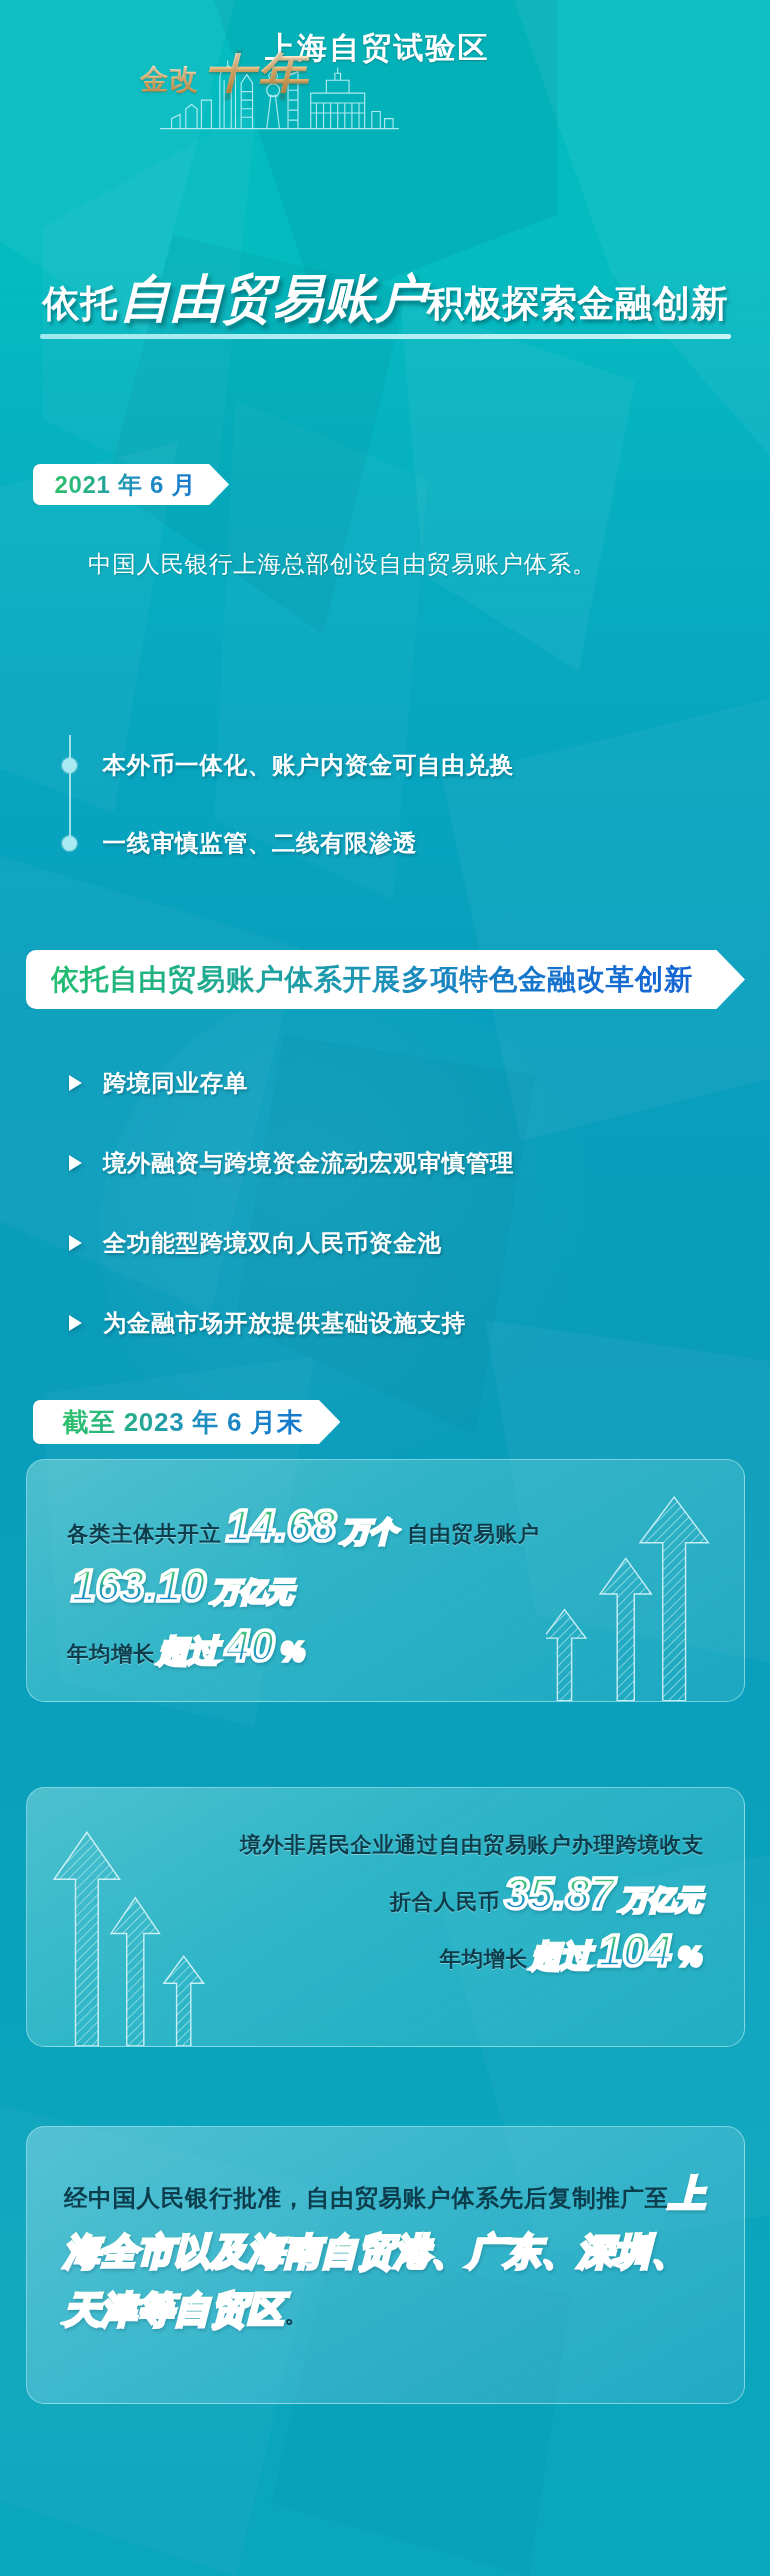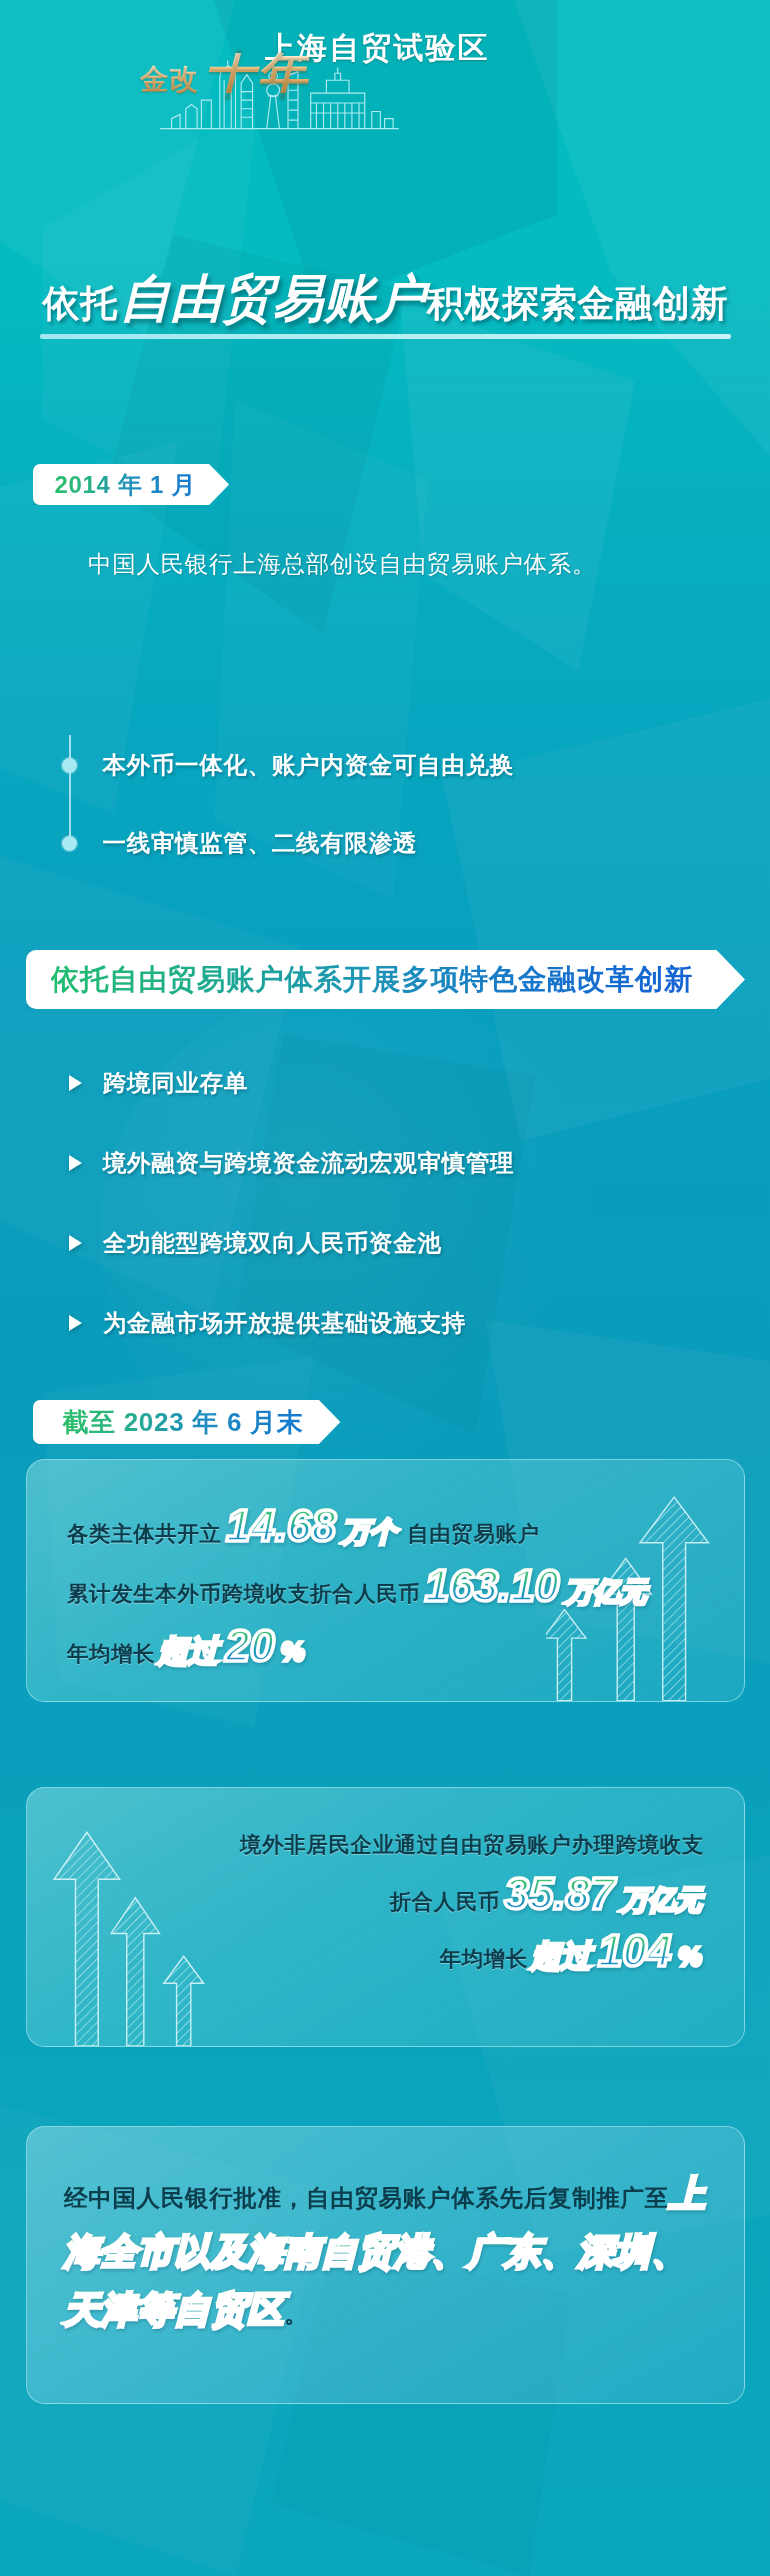--- a/index.html
+++ b/index.html
@@ -290,21 +290,21 @@
 </div>
 
 <div class="main-title">
   <span class="mt-line">
     <span class="mt-a">依托</span><span class="mt-b">自由贸易账户</span><span class="mt-c">积极探索金融创新</span>
   </span>
 </div>
 <div class="title-rule"></div>
 
 <div class="date-badge badge-1">
-  <span class="badge-txt">2014 年 1 月</span>
+  <span class="badge-txt">2021 年 6 月</span>
 </div>
 
 <div class="para">中国人民银行上海总部创设自由贸易账户体系。</div>
 
 <div class="dotlist">
   <div class="dot-rail"></div>
   <div class="dot-item">
     <span class="dot"></span>
     <span class="dot-label">本外币一体化、账户内资金可自由兑换</span>
   </div>
@@ -357,28 +357,27 @@
     </svg>
   </div>
   <div class="card-body c1">
     <div class="stat-line l1">
       <span class="stxt">各类主体共开立</span>
       <span class="snum">14.68</span>
       <span class="sunit">万个</span>
       <span class="stxt" style="margin-left:8.6px">自由贸易账户</span>
     </div>
     <div class="stat-line">
-      <span class="stxt">累计发生本外币跨境收支折合人民币</span>
       <span class="snum">163.10</span>
       <span class="sunit">万亿元</span>
     </div>
     <div class="stat-line">
       <span class="stxt">年均增长</span>
       <span class="spre">超过</span>
-      <span class="snum">20</span>
+      <span class="snum">40</span>
       <span class="sunit">%</span>
     </div>
   </div>
 </div>
 
 <div class="stat-card card-2">
   <div class="arrows left">
     <svg width="178" height="228" viewBox="0 0 250 320" style="position:absolute;bottom:0;left:0;">
       <defs>
         <pattern id="hatchB" width="9" height="9" patternTransform="rotate(45)" patternUnits="userSpaceOnUse">

